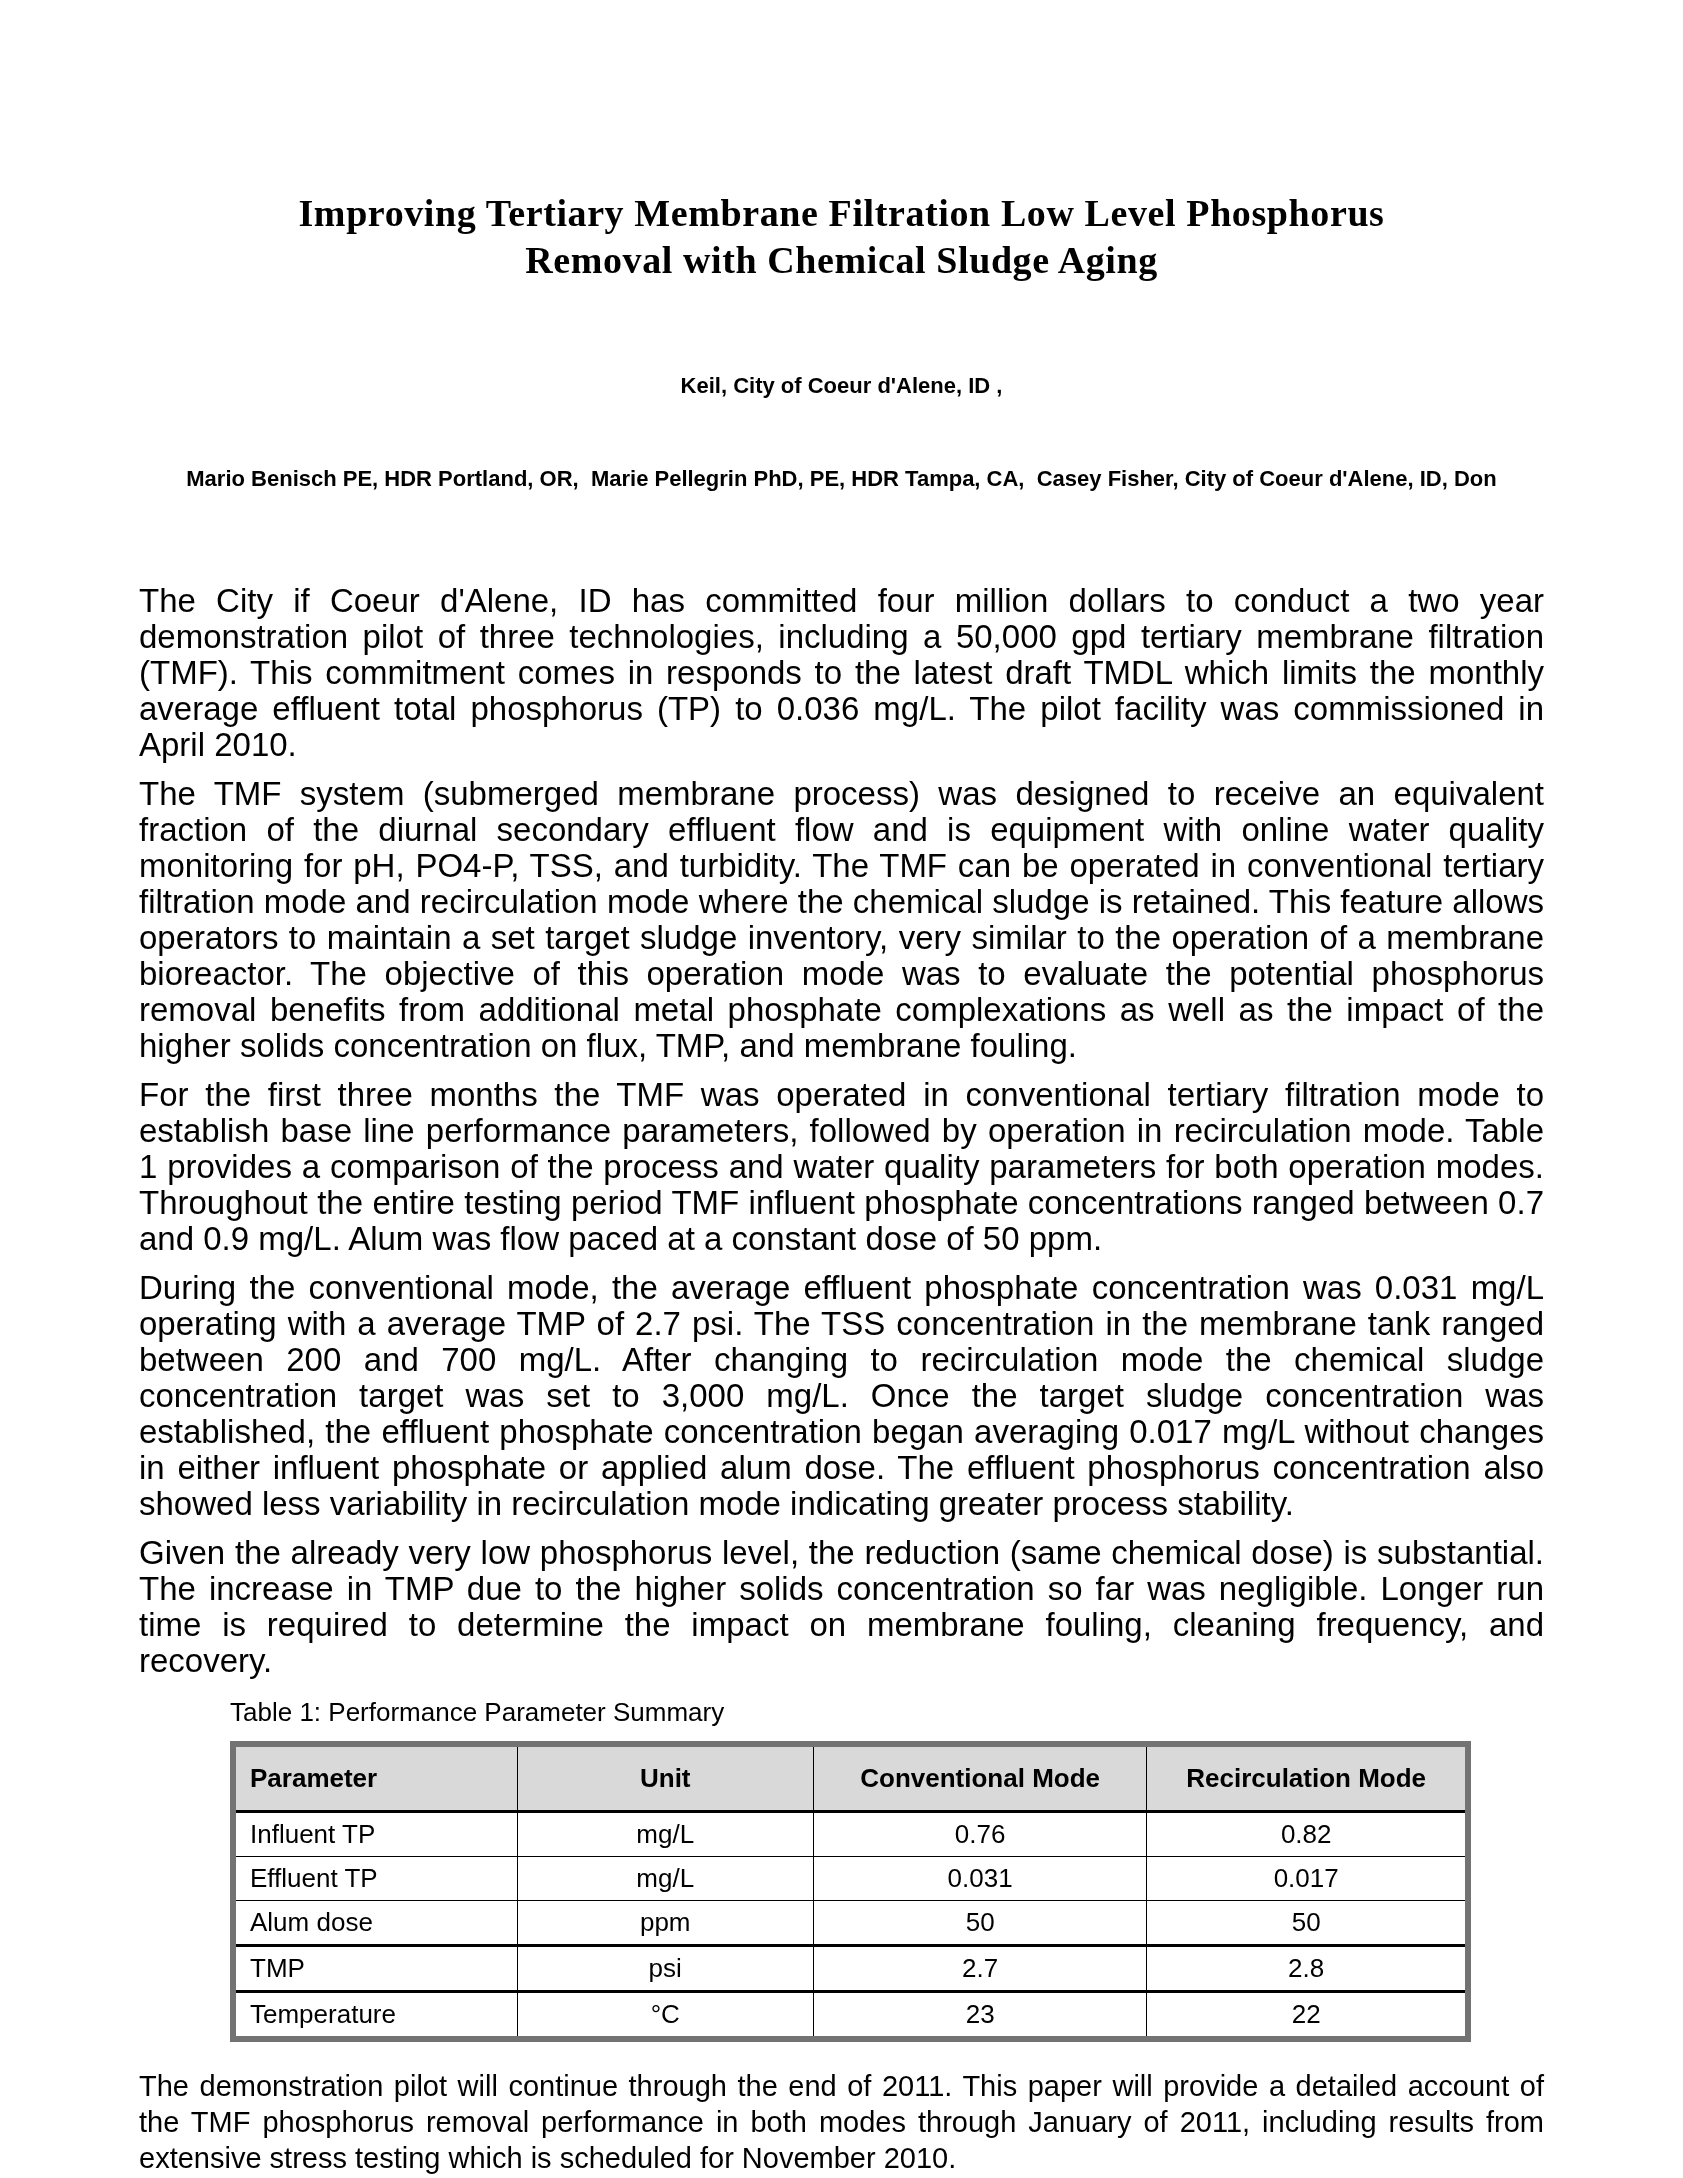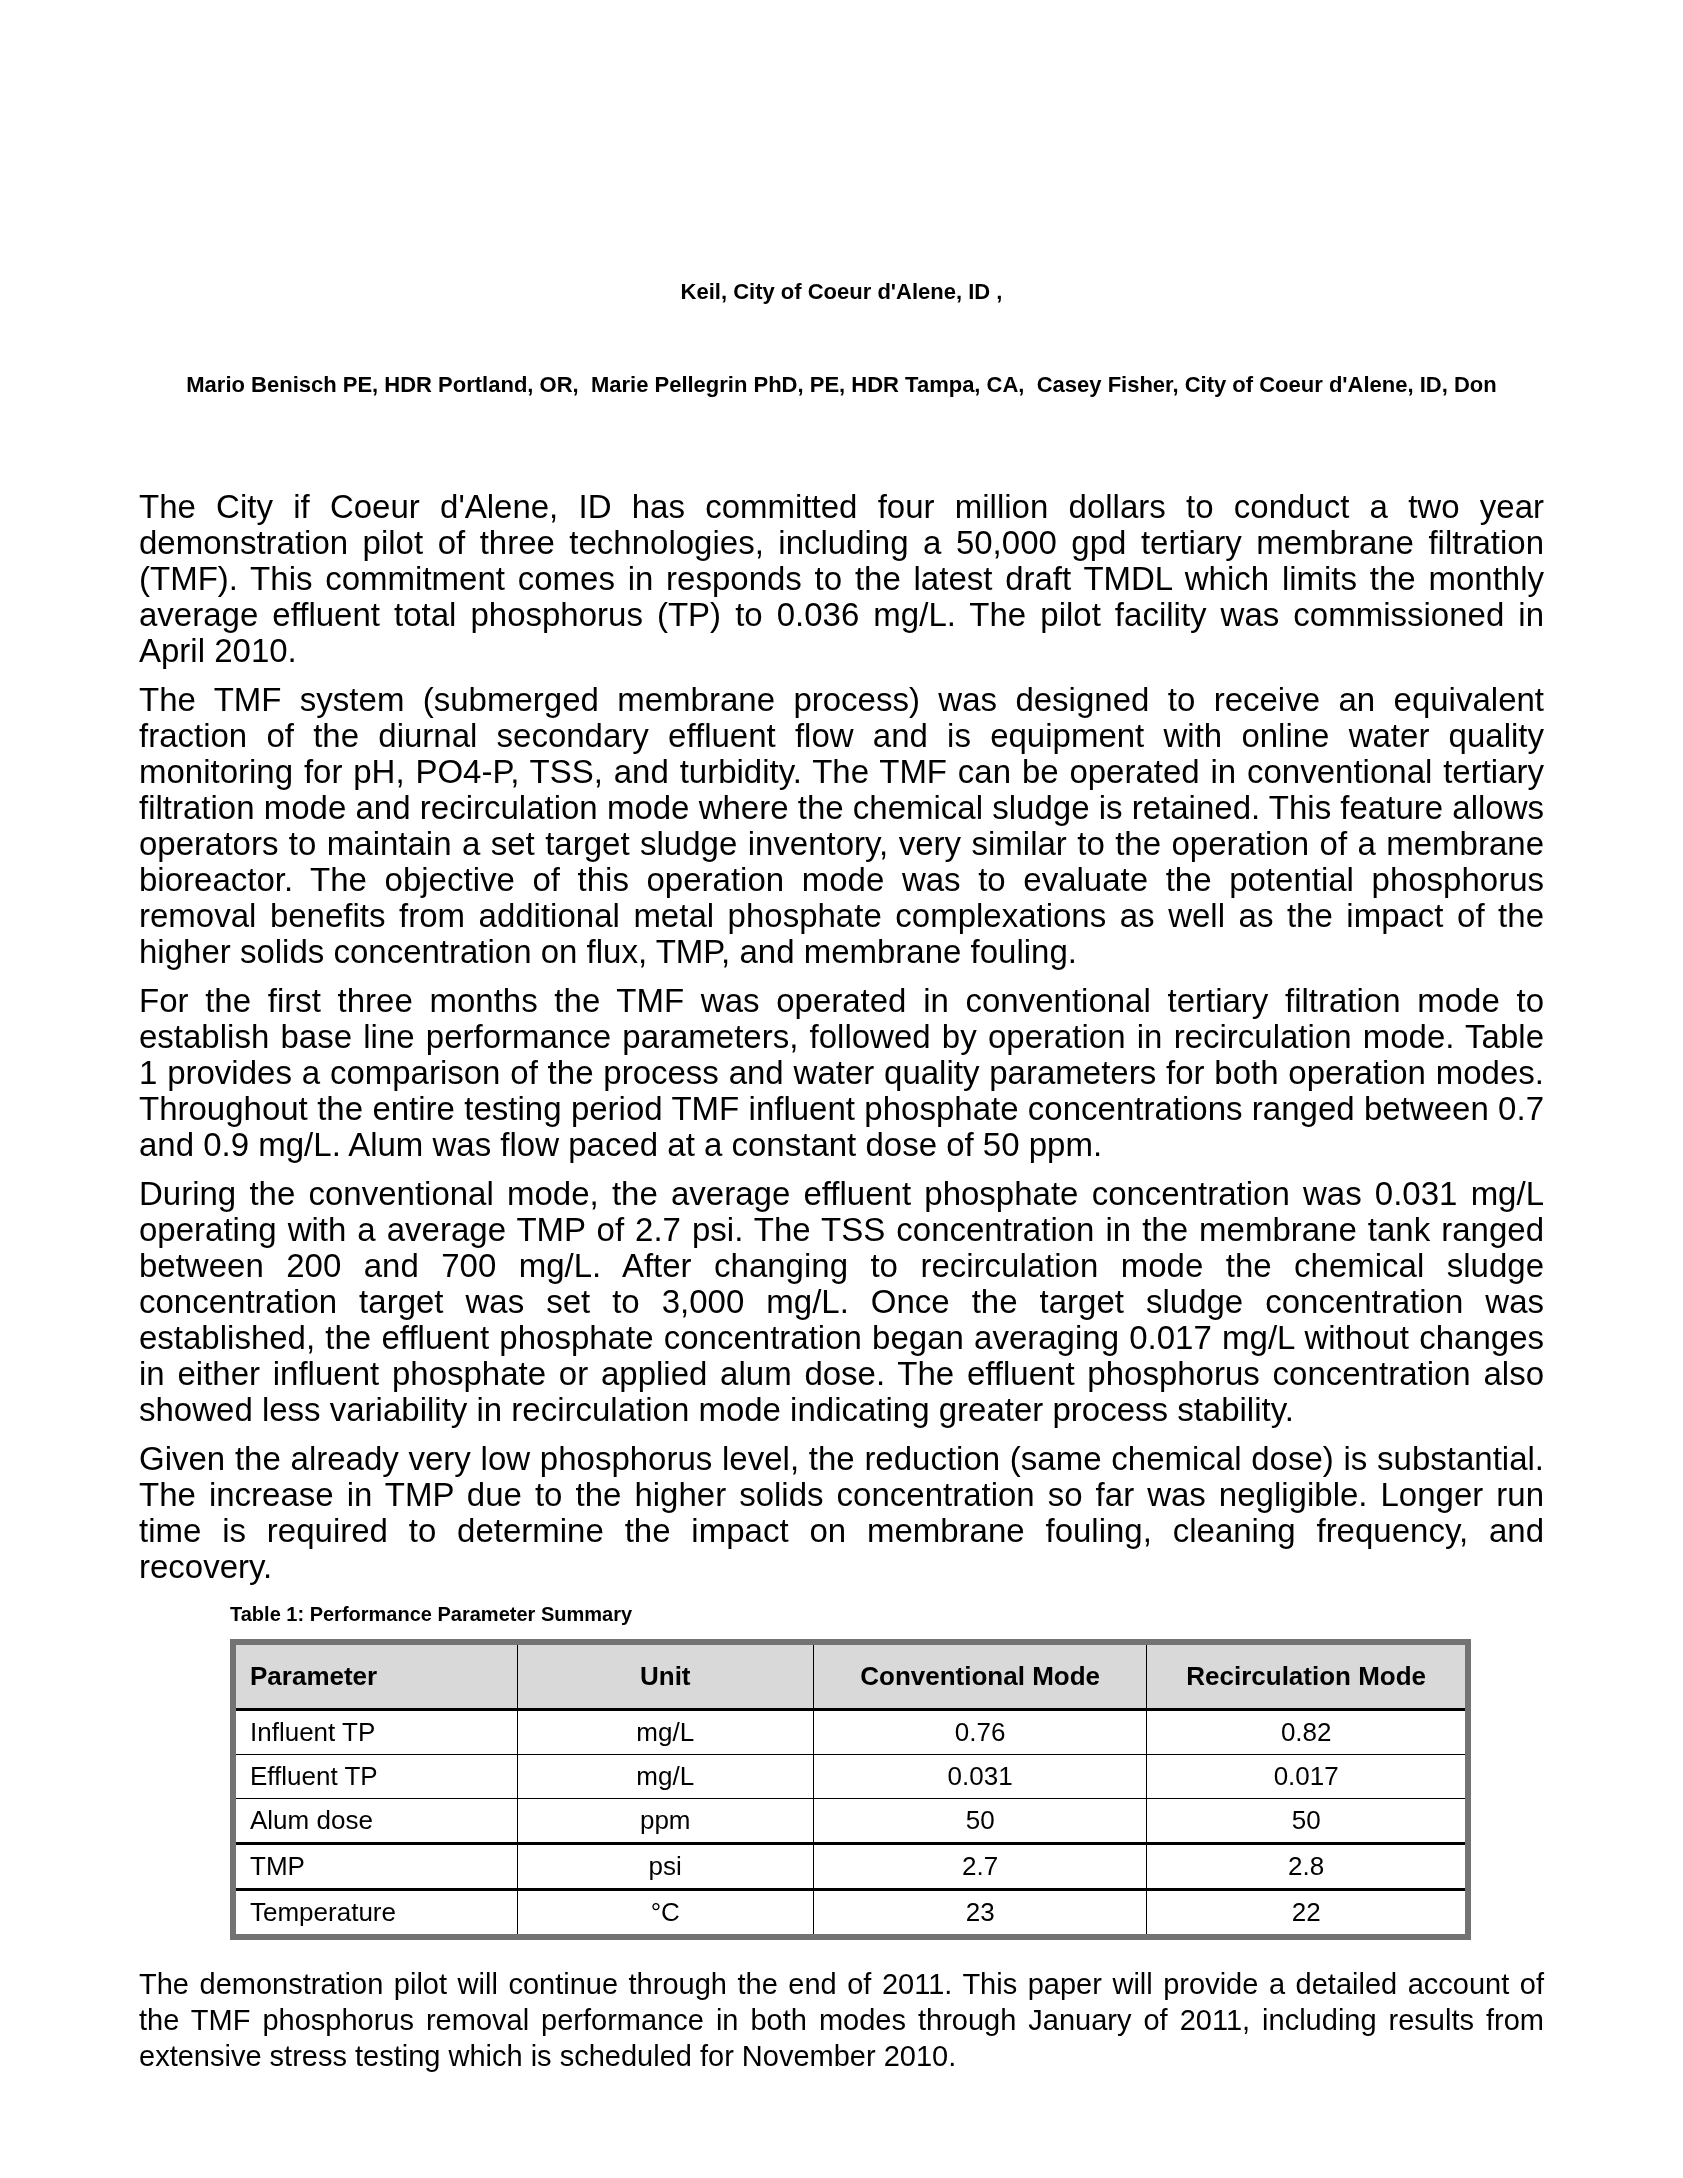--- a/index.html
+++ b/index.html
@@ -41,22 +41,22 @@
   .body-text {
     margin-top: 27px;
   }
   .body-text p {
     font-size: 33px;
     line-height: 36px;
     text-align: justify;
     margin: 0 0 13px 0;
   }
   .table-caption {
-    font-weight: bold;
-    font-size: 20px;
+    font-weight: normal;
+    font-size: 26px;
     margin: 18px 0 13px 91px;
   }
   table.param-table {
     border-collapse: collapse;
     table-layout: fixed;
     margin-left: 91px;
     width: 1241px;
     border: 6px solid #737373;
   }
   table.param-table th,
@@ -97,20 +97,24 @@
     line-height: 36px;
     text-align: justify;
     margin: 0;
   }
 </style>
 </head>
 <body>
 
 <div class="page">
 
+  <h1 class="title">
+    <span style="display:block">Improving Tertiary Membrane Filtration Low Level Phosphorus</span>
+    <span style="display:block">Removal with Chemical Sludge Aging</span>
+  </h1>
 
   <div class="authors">
     <span style="display:block">Keil, City of Coeur d'Alene, ID ,</span>
     <span style="display:block">Mario Benisch PE, HDR Portland, OR,  Marie Pellegrin PhD, PE, HDR Tampa, CA,  Casey Fisher, City of Coeur d'Alene, ID, Don</span>
   </div>
 
   <div class="body-text">
     <p>The City if Coeur d'Alene, ID has committed four million dollars to conduct a two year demonstration pilot of three technologies, including a 50,000 gpd tertiary membrane filtration (TMF).  This commitment comes in responds to the latest draft TMDL which limits the monthly average effluent total phosphorus (TP) to 0.036 mg/L. The pilot facility was commissioned in April 2010.</p>
     <p>The TMF system (submerged membrane process) was designed to receive an equivalent fraction of the diurnal secondary effluent flow and is equipment with online water quality monitoring for pH, PO4-P, TSS, and turbidity. The TMF can be operated in conventional tertiary filtration mode and recirculation mode where the chemical sludge is retained. This feature allows operators to maintain a set target sludge inventory, very similar to the operation of a membrane bioreactor.  The objective of this operation mode was to evaluate the potential phosphorus removal benefits from additional metal phosphate complexations as well as the impact of the higher solids concentration on flux, TMP, and membrane fouling.</p>
     <p>For the first three months the TMF was operated in conventional tertiary filtration mode to establish base line performance parameters, followed by operation in recirculation mode. Table 1 provides a comparison of the process and water quality parameters for both operation modes. Throughout the entire testing period TMF influent phosphate concentrations ranged between 0.7 and 0.9 mg/L. Alum was flow paced at a constant dose of 50 ppm.</p>

